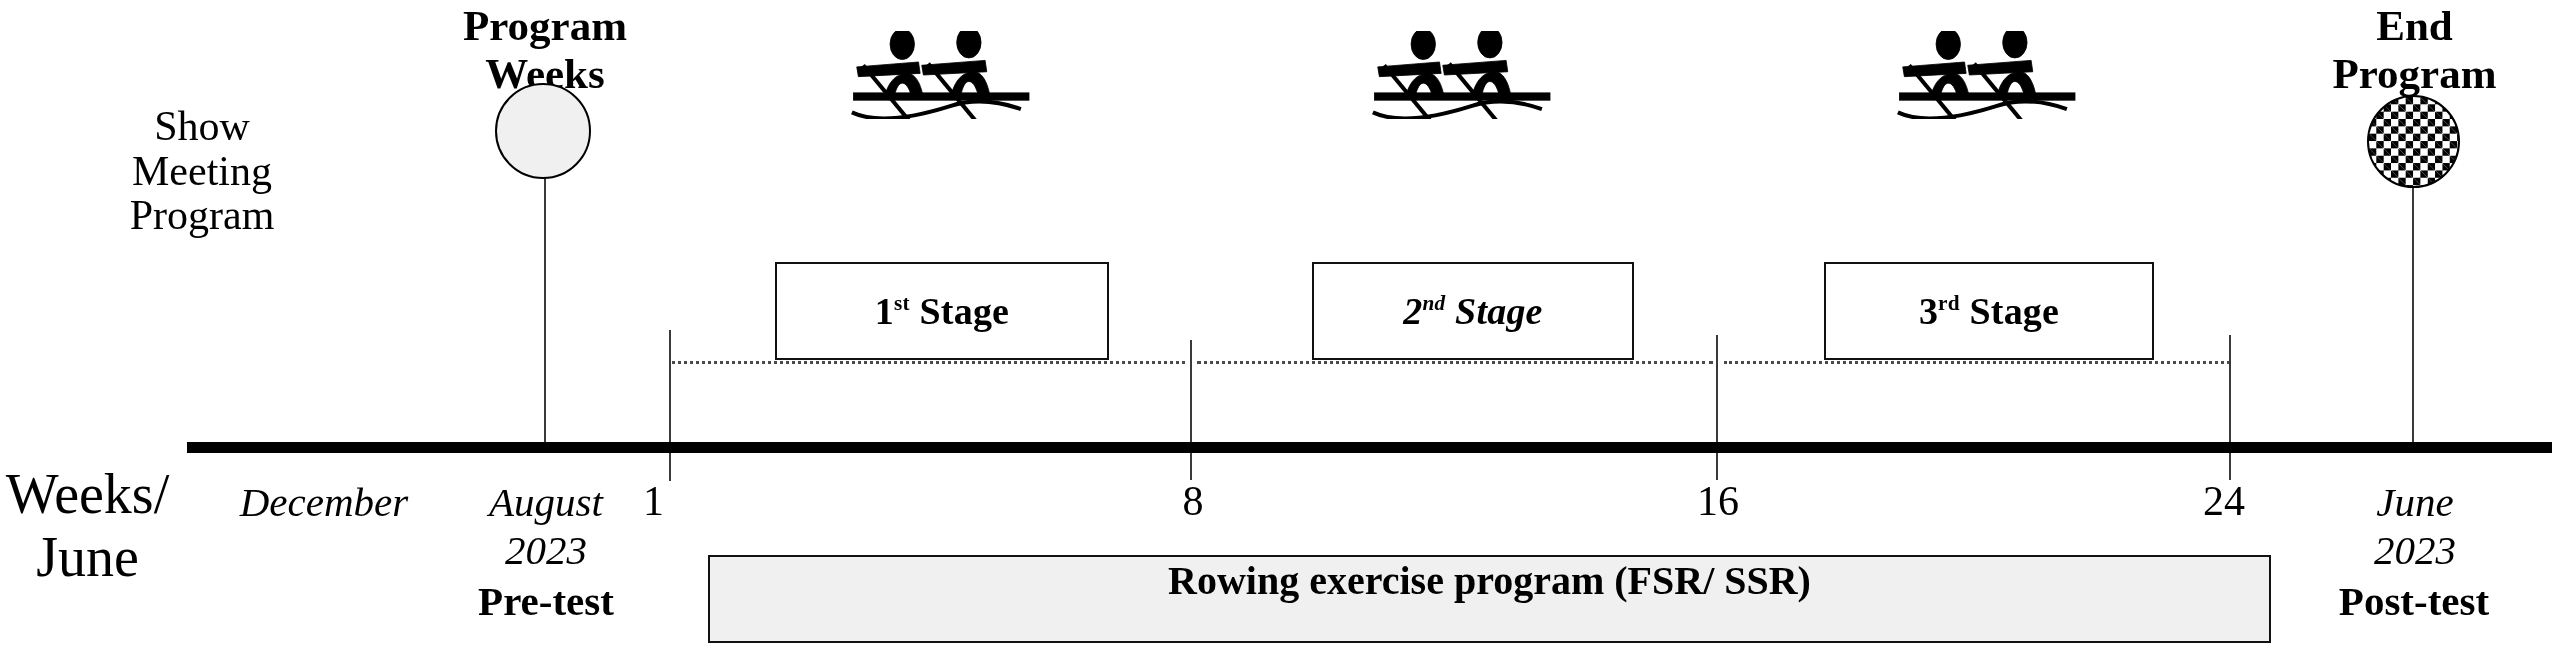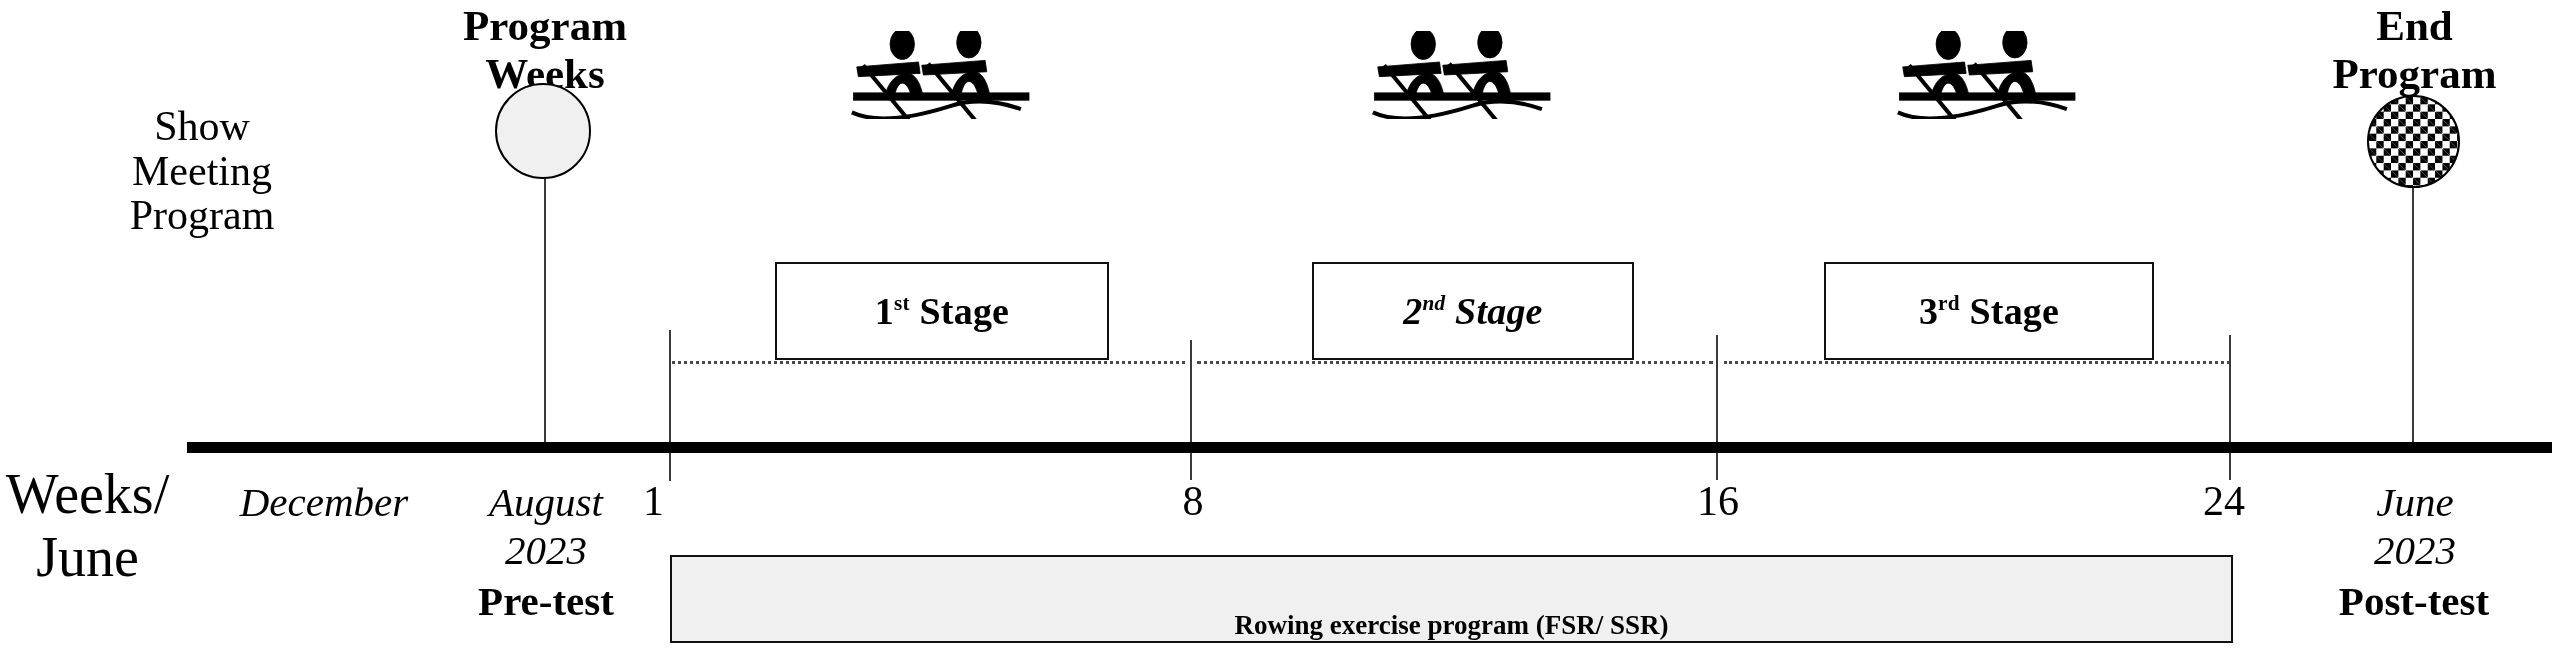--- a/index.html
+++ b/index.html
@@ -34,22 +34,22 @@
 
   
   .stagebox{position:absolute;border:2.4px solid #111;background:#fff;box-sizing:border-box;
       display:flex;align-items:center;justify-content:center;
       font-family:"Liberation Serif",serif;font-weight:bold;margin-top:48px;}
   .stagebox .lbl{font-size:38px;letter-spacing:0.2px;}
   .stagebox sup{font-size:0.56em;vertical-align:super;font-weight:bold;}
 
   
   .progbar{position:absolute;border:2.4px solid #111;background:#f0f0f0;box-sizing:border-box;
-      display:flex;align-items:flex-end;justify-content:center;
-      font-family:"Liberation Serif",serif;font-weight:bold;font-size:27px;}
+      display:flex;align-items:flex-start;justify-content:center;
+      font-family:"Liberation Serif",serif;font-weight:bold;font-size:40px;margin-left:38px;}
 
   
   .rowicon{position:absolute;}
 </style>
 </head>
 <body>
 
 <div id="stage">
 
   <div class="txt serif" style="left:88px;top:104px;width:228px;font-size:42px;">

